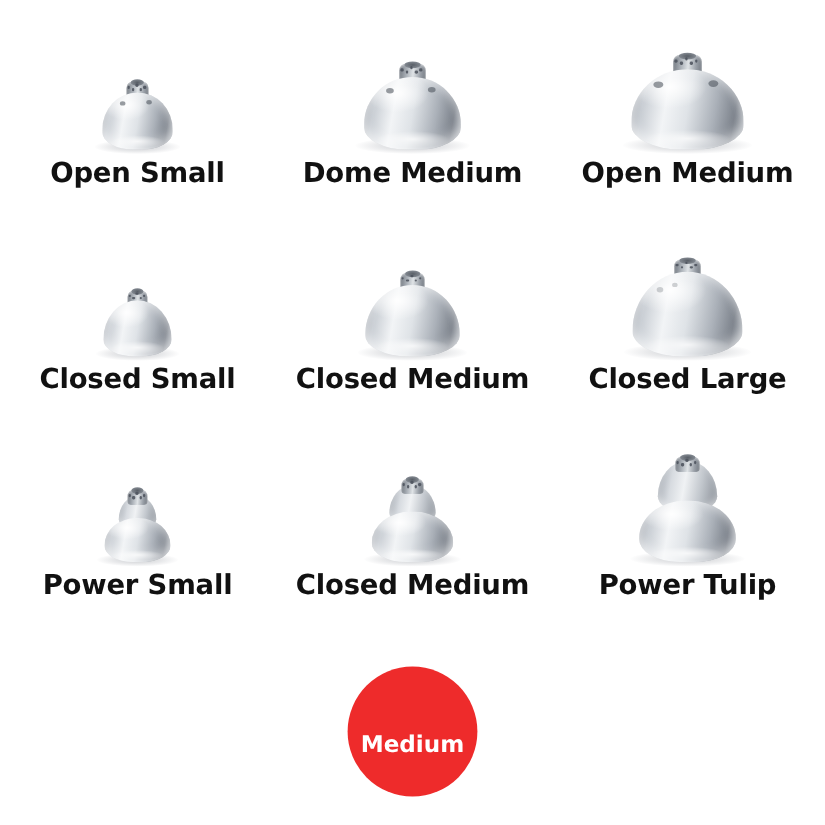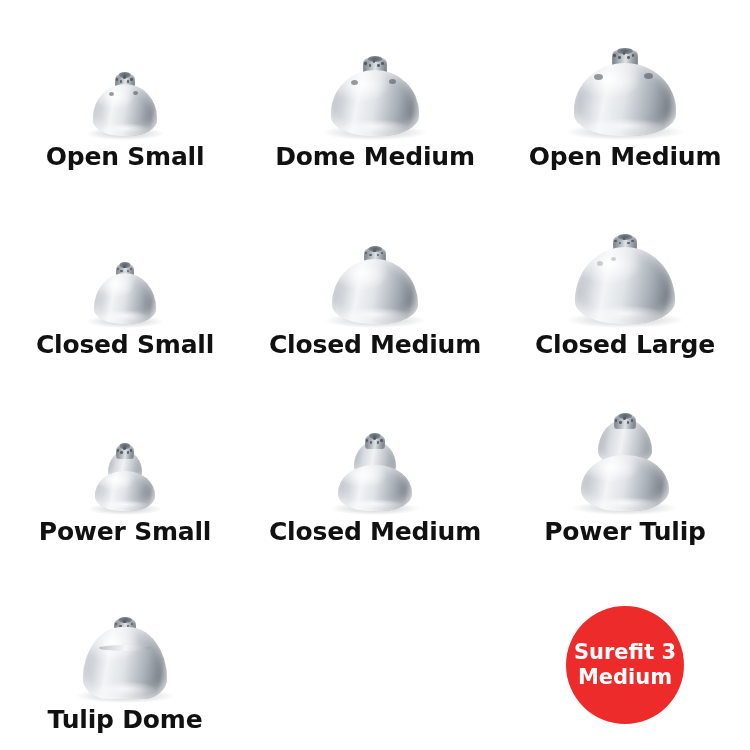--- a/index.html
+++ b/index.html
@@ -371,44 +371,26 @@
               <i></i>
               <i></i>
               <i></i>
             </div>
           <div class="body" style="position:absolute;left:0;top:40px;width:88px;height:56px;"></div>
         </div>
       </div>
       <div class="label">Power Tulip</div>
     </div>
 
-    <div class="cell tulip">
-      <div class="dome-wrap">
-        <div class="shadow" style="width:98px;height:14px;"></div>
-        <div class="dome" style="width:84px;height:80px;">
-          <div class="stem" style="width:22px;height:12px;top:0;"></div>
-          <div class="holes" style="width:24px;left:50%;top:1px;">
-              <i></i>
-              <i></i>
-              <i></i>
-              <i></i>
-              <i></i>
-            </div>
-          <div class="body" style="position:absolute;left:0;top:8px;width:84px;height:72px;"></div>
-          <div class="ring" style="width:52px;top:26px;"></div>
-        </div>
-      </div>
-      <div class="label">Tulip Dome</div>
-    </div>
 
     <div class="cell empty"></div>
 
     <div class="cell badge-cell">
       <div class="badge">
         <span>
-          <span>Surefit 3</span><br>
+          <br>
           <span>Medium</span>
         </span>
       </div>
     </div>
 
   </div>
 </div>
 
 </body></html>

